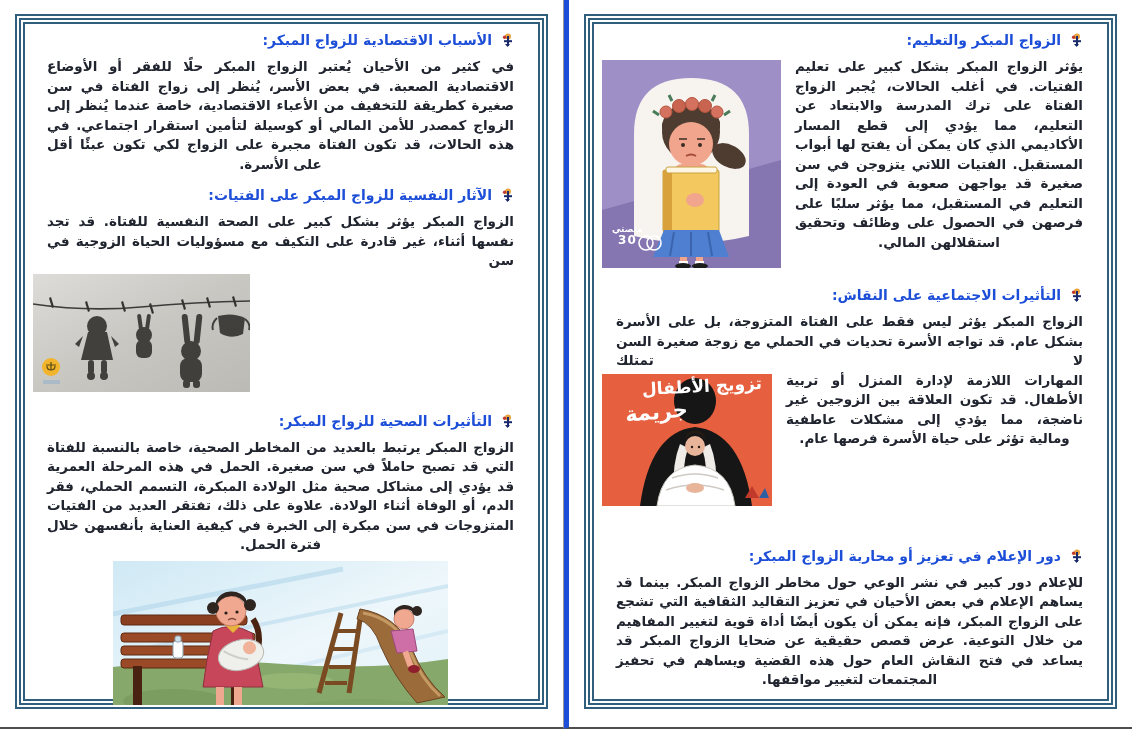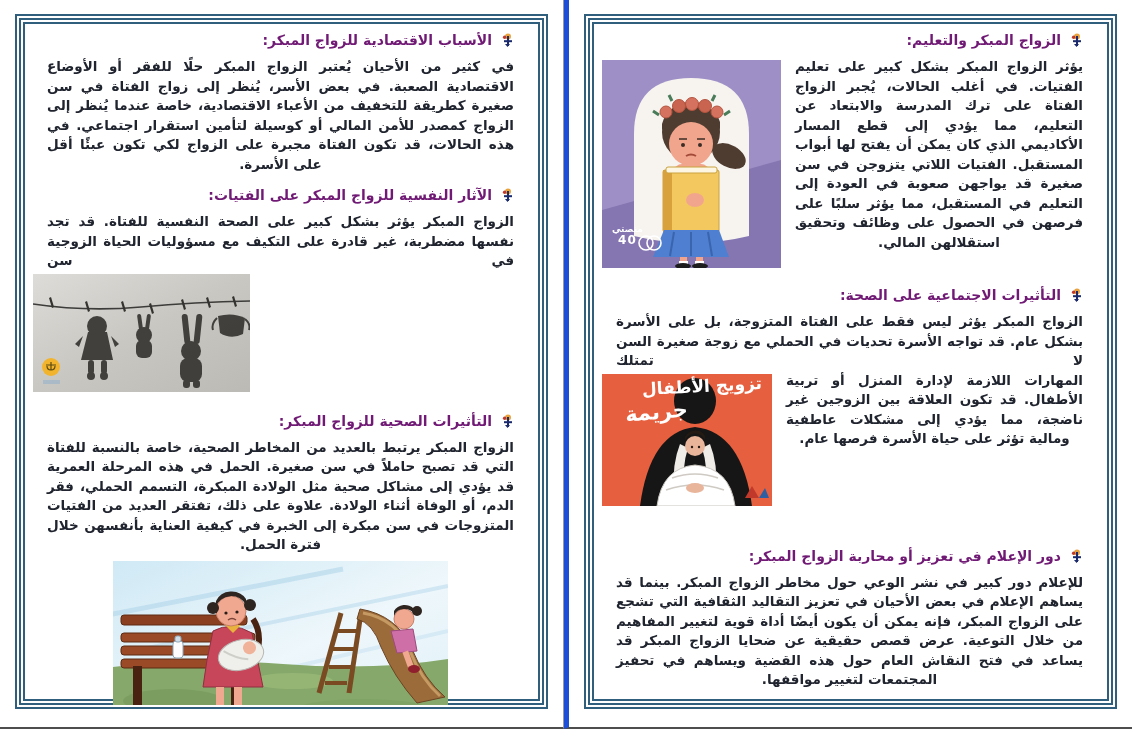--- a/index.html
+++ b/index.html
@@ -15,21 +15,21 @@
   .frame { position:absolute; inset:18px 19px 22px 19px;
            border:2px solid #2f5f7d;
            box-shadow:0 0 0 2px #fff, 0 0 0 4px #2f5f7d,
                       inset 0 0 0 2px #fff, inset 0 0 0 4px #2f5f7d;
            pointer-events:none; }
 
   .content { position:absolute; inset:18px 19px 22px 19px; overflow:hidden;
              padding:14px 30px 0 28px; direction:rtl; }
 
   .heading { display:flex; align-items:center; gap:9px;
-             color:#701a75; font-weight:bold; font-size:14px;
+             color:#1d4ed8; font-weight:bold; font-size:14px;
              margin:0 0 9px 0; }
   .h-space1 { margin-top:13px; }
   .h-space2 { margin-top:15px; }
   .h-space3 { margin-top:36px; }
   .bullet { flex:0 0 auto; width:13px; height:14px; }
 
   .body-txt { color:#20242e; font-weight:bold; font-size:13.5px;
               line-height:19.5px; text-align:justify; text-align-last:center;
               margin:0; }
   .body-cont { text-align-last:justify; }  
@@ -72,21 +72,21 @@
         <svg class="bullet" viewBox="0 0 13 14">
           <circle cx="7" cy="3.4" r="3" fill="#e8a33d"></circle>
             <circle cx="3.6" cy="4.2" r="1.7" fill="#c0392b"></circle>
           <rect x="6" y="3" width="2" height="10" fill="#1a2a6c"></rect>
             <rect x="3" y="7.2" width="8" height="2" fill="#1a2a6c"></rect>
           <path d="M4,11 L9,11 L6.5,14 Z" fill="#1a2a6c"></path>
         </svg>
         <span>الآثار النفسية للزواج المبكر على الفتيات:</span>
       </div>
       <div>
-        <p class="body-txt body-cont">الزواج المبكر يؤثر بشكل كبير على الصحة النفسية للفتاة. قد تجد نفسها مضطربة، غير قادرة على التكيف مع مسؤوليات الحياة الزوجية في سن</p>
+        <p class="body-txt body-cont">الزواج المبكر يؤثر بشكل كبير على الصحة النفسية للفتاة. قد تجد نفسها أثناء، غير قادرة على التكيف مع مسؤوليات الحياة الزوجية في سن</p>
         <div class="body-txt pflow">
           <div class="float-img" style="width:217px;height:118px;">
             <svg width="217" height="118" viewBox="0 0 217 118">
               <defs>
                   <linearGradient id="wall" x1="0" y1="0" x2="1" y2="1">
                 <stop offset="0" stop-color="#dddcd8"></stop>
                     <stop offset="0.5" stop-color="#c9c7c2"></stop>
                     <stop offset="1" stop-color="#bcbab5"></stop>
               </linearGradient>
                 </defs>
@@ -258,35 +258,35 @@
               <rect x="94" y="197" width="7" height="6" fill="#f2a58d"></rect>
             <rect x="77" y="201" width="9" height="3" fill="#fff"></rect>
               <rect x="93" y="201" width="9" height="3" fill="#fff"></rect>
             <ellipse cx="81" cy="206" rx="8" ry="3" fill="#1d1d1d"></ellipse>
               <ellipse cx="98" cy="206" rx="8" ry="3" fill="#1d1d1d"></ellipse>
             <circle cx="44" cy="183" r="7" fill="none" stroke="#fff" stroke-width="1.6"></circle>
             <circle cx="52" cy="183" r="7" fill="none" stroke="#fff" stroke-width="1.6"></circle>
           </svg>
           <div class="ov logo-mansati">
             <div>منصتي</div>
-            <div class="n30">40</div>
+            <div class="n30">30</div>
           </div>
         </div>
         <span>يؤثر الزواج المبكر بشكل كبير على تعليم الفتيات. في أغلب الحالات، يُجبر الزواج الفتاة على ترك المدرسة والابتعاد عن التعليم، مما يؤدي إلى قطع المسار الأكاديمي الذي كان يمكن أن يفتح لها أبواب المستقبل. الفتيات اللاتي يتزوجن في سن صغيرة قد يواجهن صعوبة في العودة إلى التعليم في المستقبل، مما يؤثر سلبًا على فرصهن في الحصول على وظائف وتحقيق استقلالهن المالي.</span>
       </div>
 
       <div class="heading h-space1">
         <svg class="bullet" viewBox="0 0 13 14">
           <circle cx="7" cy="3.4" r="3" fill="#e8a33d"></circle>
             <circle cx="3.6" cy="4.2" r="1.7" fill="#c0392b"></circle>
           <rect x="6" y="3" width="2" height="10" fill="#1a2a6c"></rect>
             <rect x="3" y="7.2" width="8" height="2" fill="#1a2a6c"></rect>
           <path d="M4,11 L9,11 L6.5,14 Z" fill="#1a2a6c"></path>
         </svg>
-        <span>التأثيرات الاجتماعية على الصحة:</span>
+        <span>التأثيرات الاجتماعية على النقاش:</span>
       </div>
       <div>
         <p class="body-txt body-cont">الزواج المبكر يؤثر ليس فقط على الفتاة المتزوجة، بل على الأسرة بشكل عام. قد تواجه الأسرة تحديات في الحملي مع زوجة صغيرة السن لا تمتلك</p>
         <div class="body-txt pflow">
           <div class="float-img" style="width:170px;height:132px;">
             <svg width="170" height="132" viewBox="0 0 170 132">
               <rect width="170" height="132" fill="#e65f3e"></rect>
               <ellipse cx="93" cy="27" rx="21" ry="23" fill="#161616"></ellipse>
               <path d="M38,132 Q48,58 93,53 Q140,58 150,132 Z" fill="#161616"></path>
               <path d="M78,70 q-8,20 -6,46 l10,2 q-2,-26 4,-44 Z" fill="#efece8"></path>

